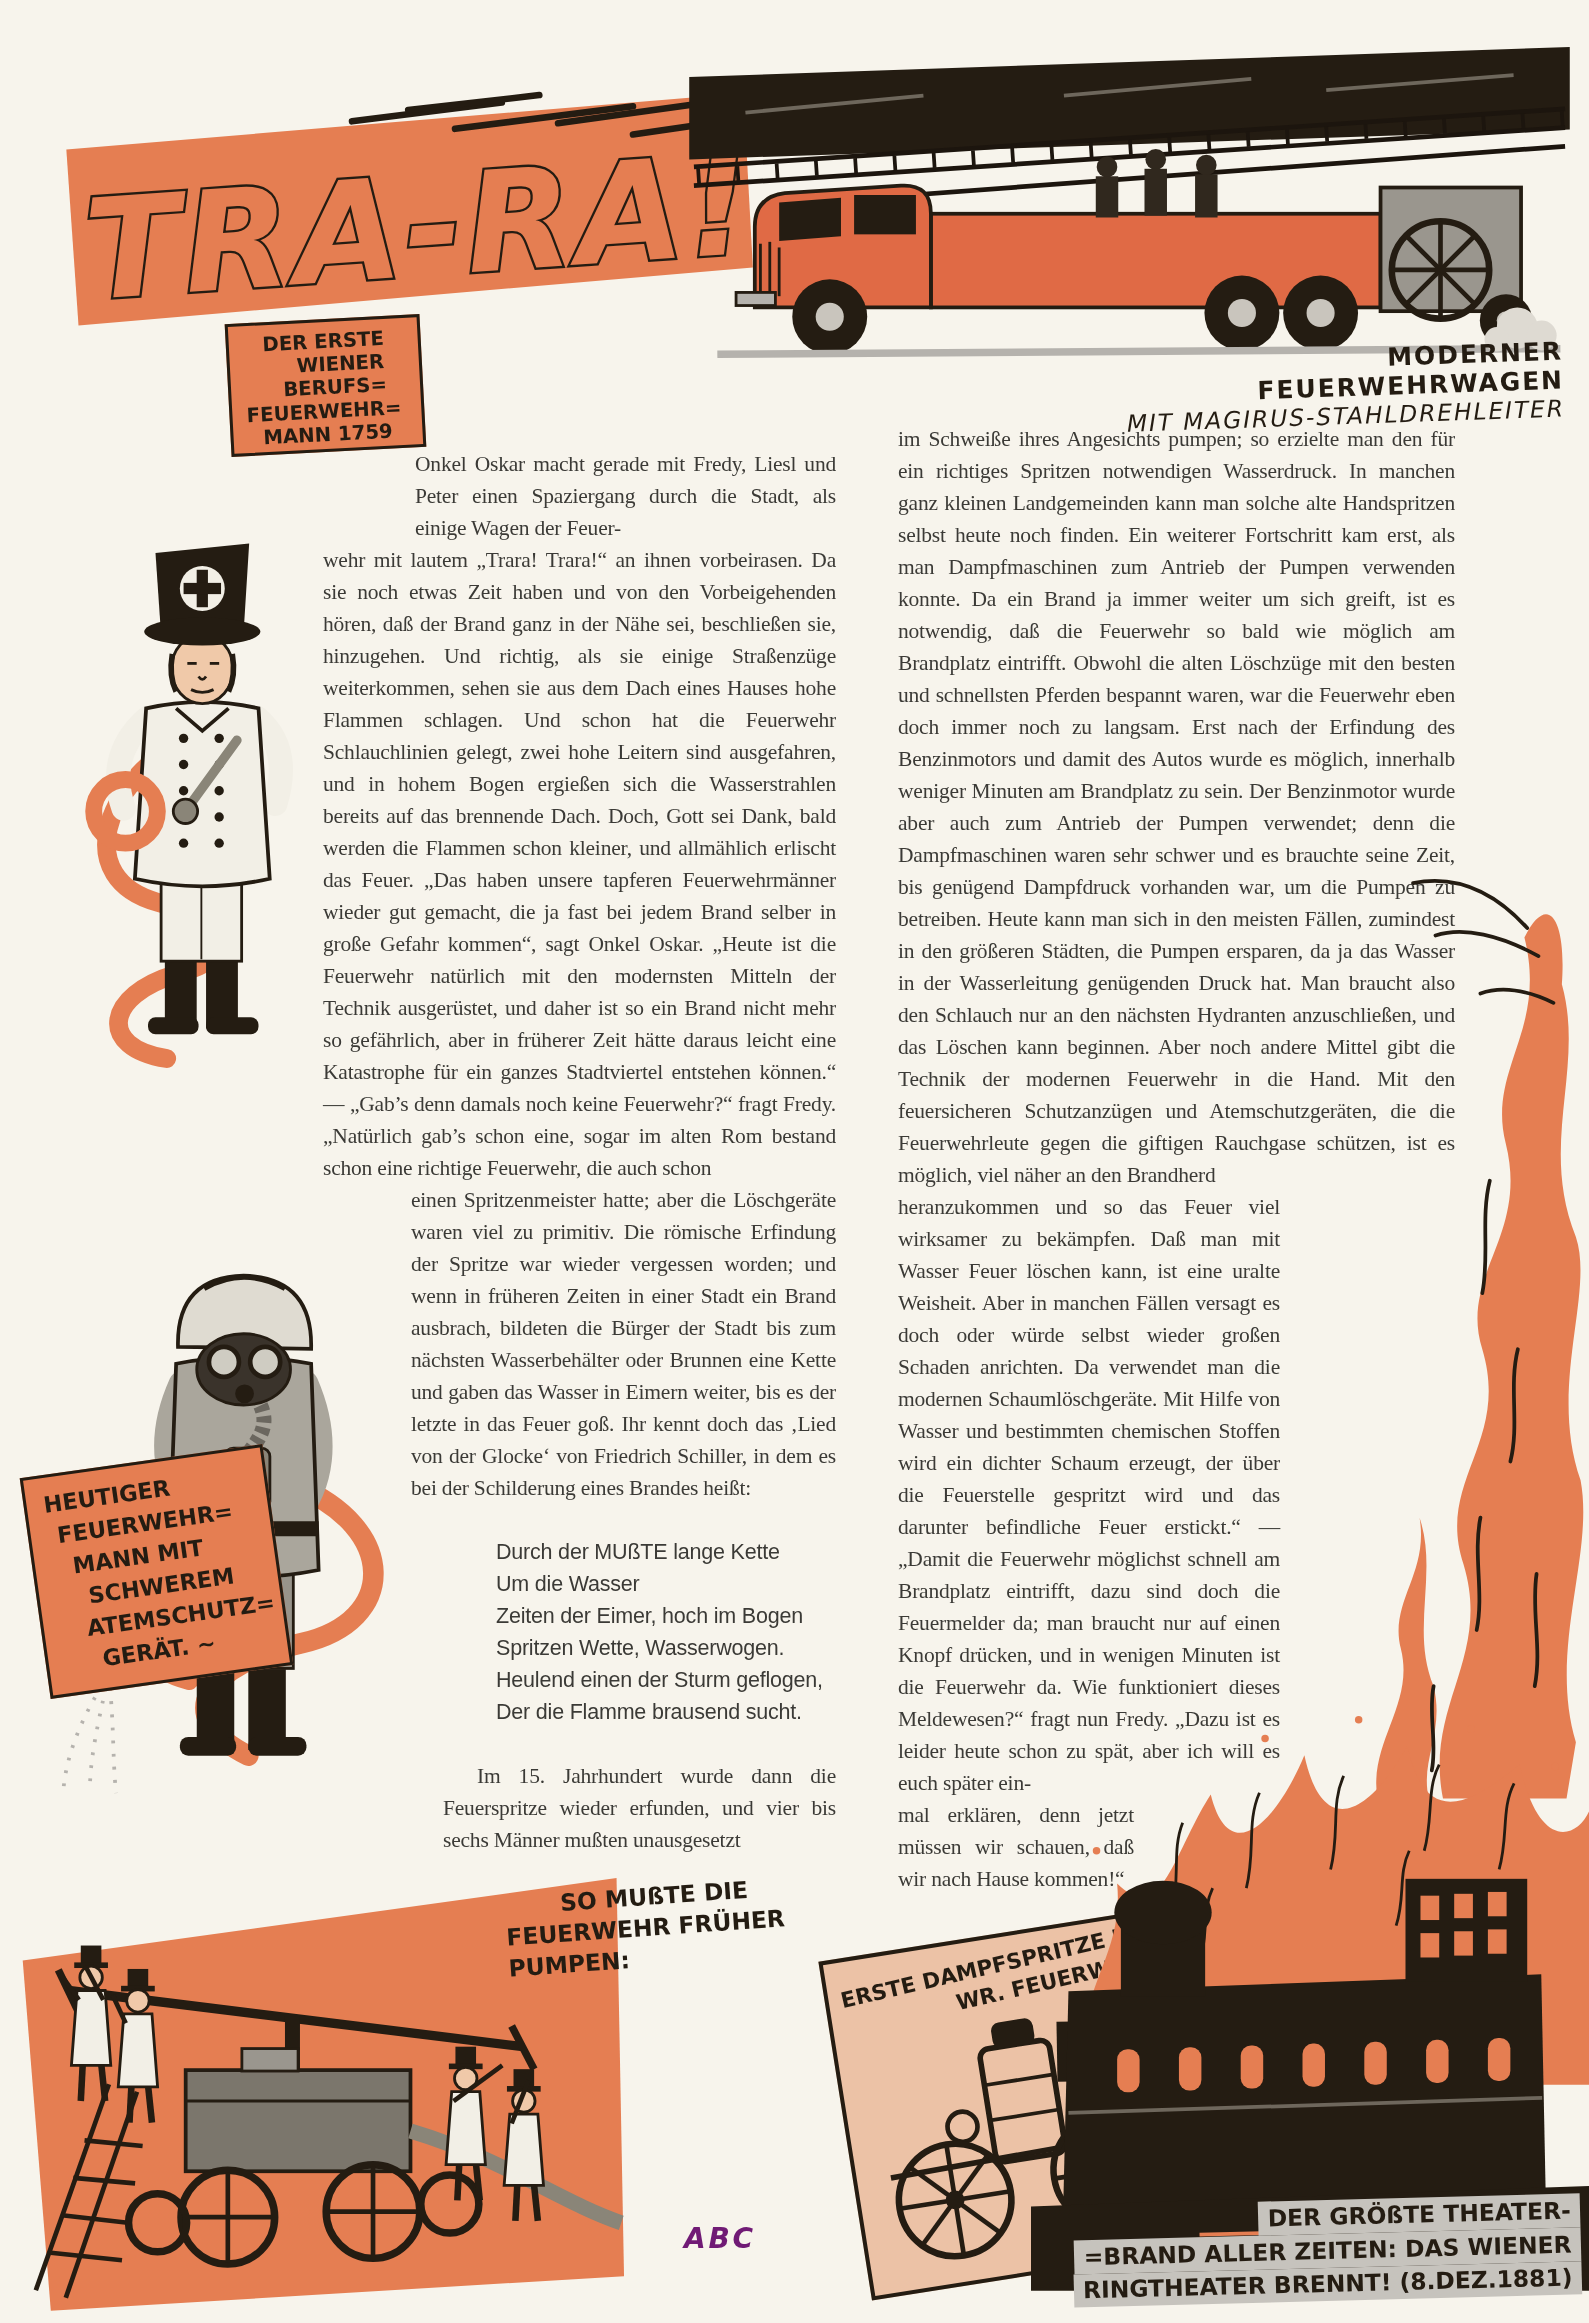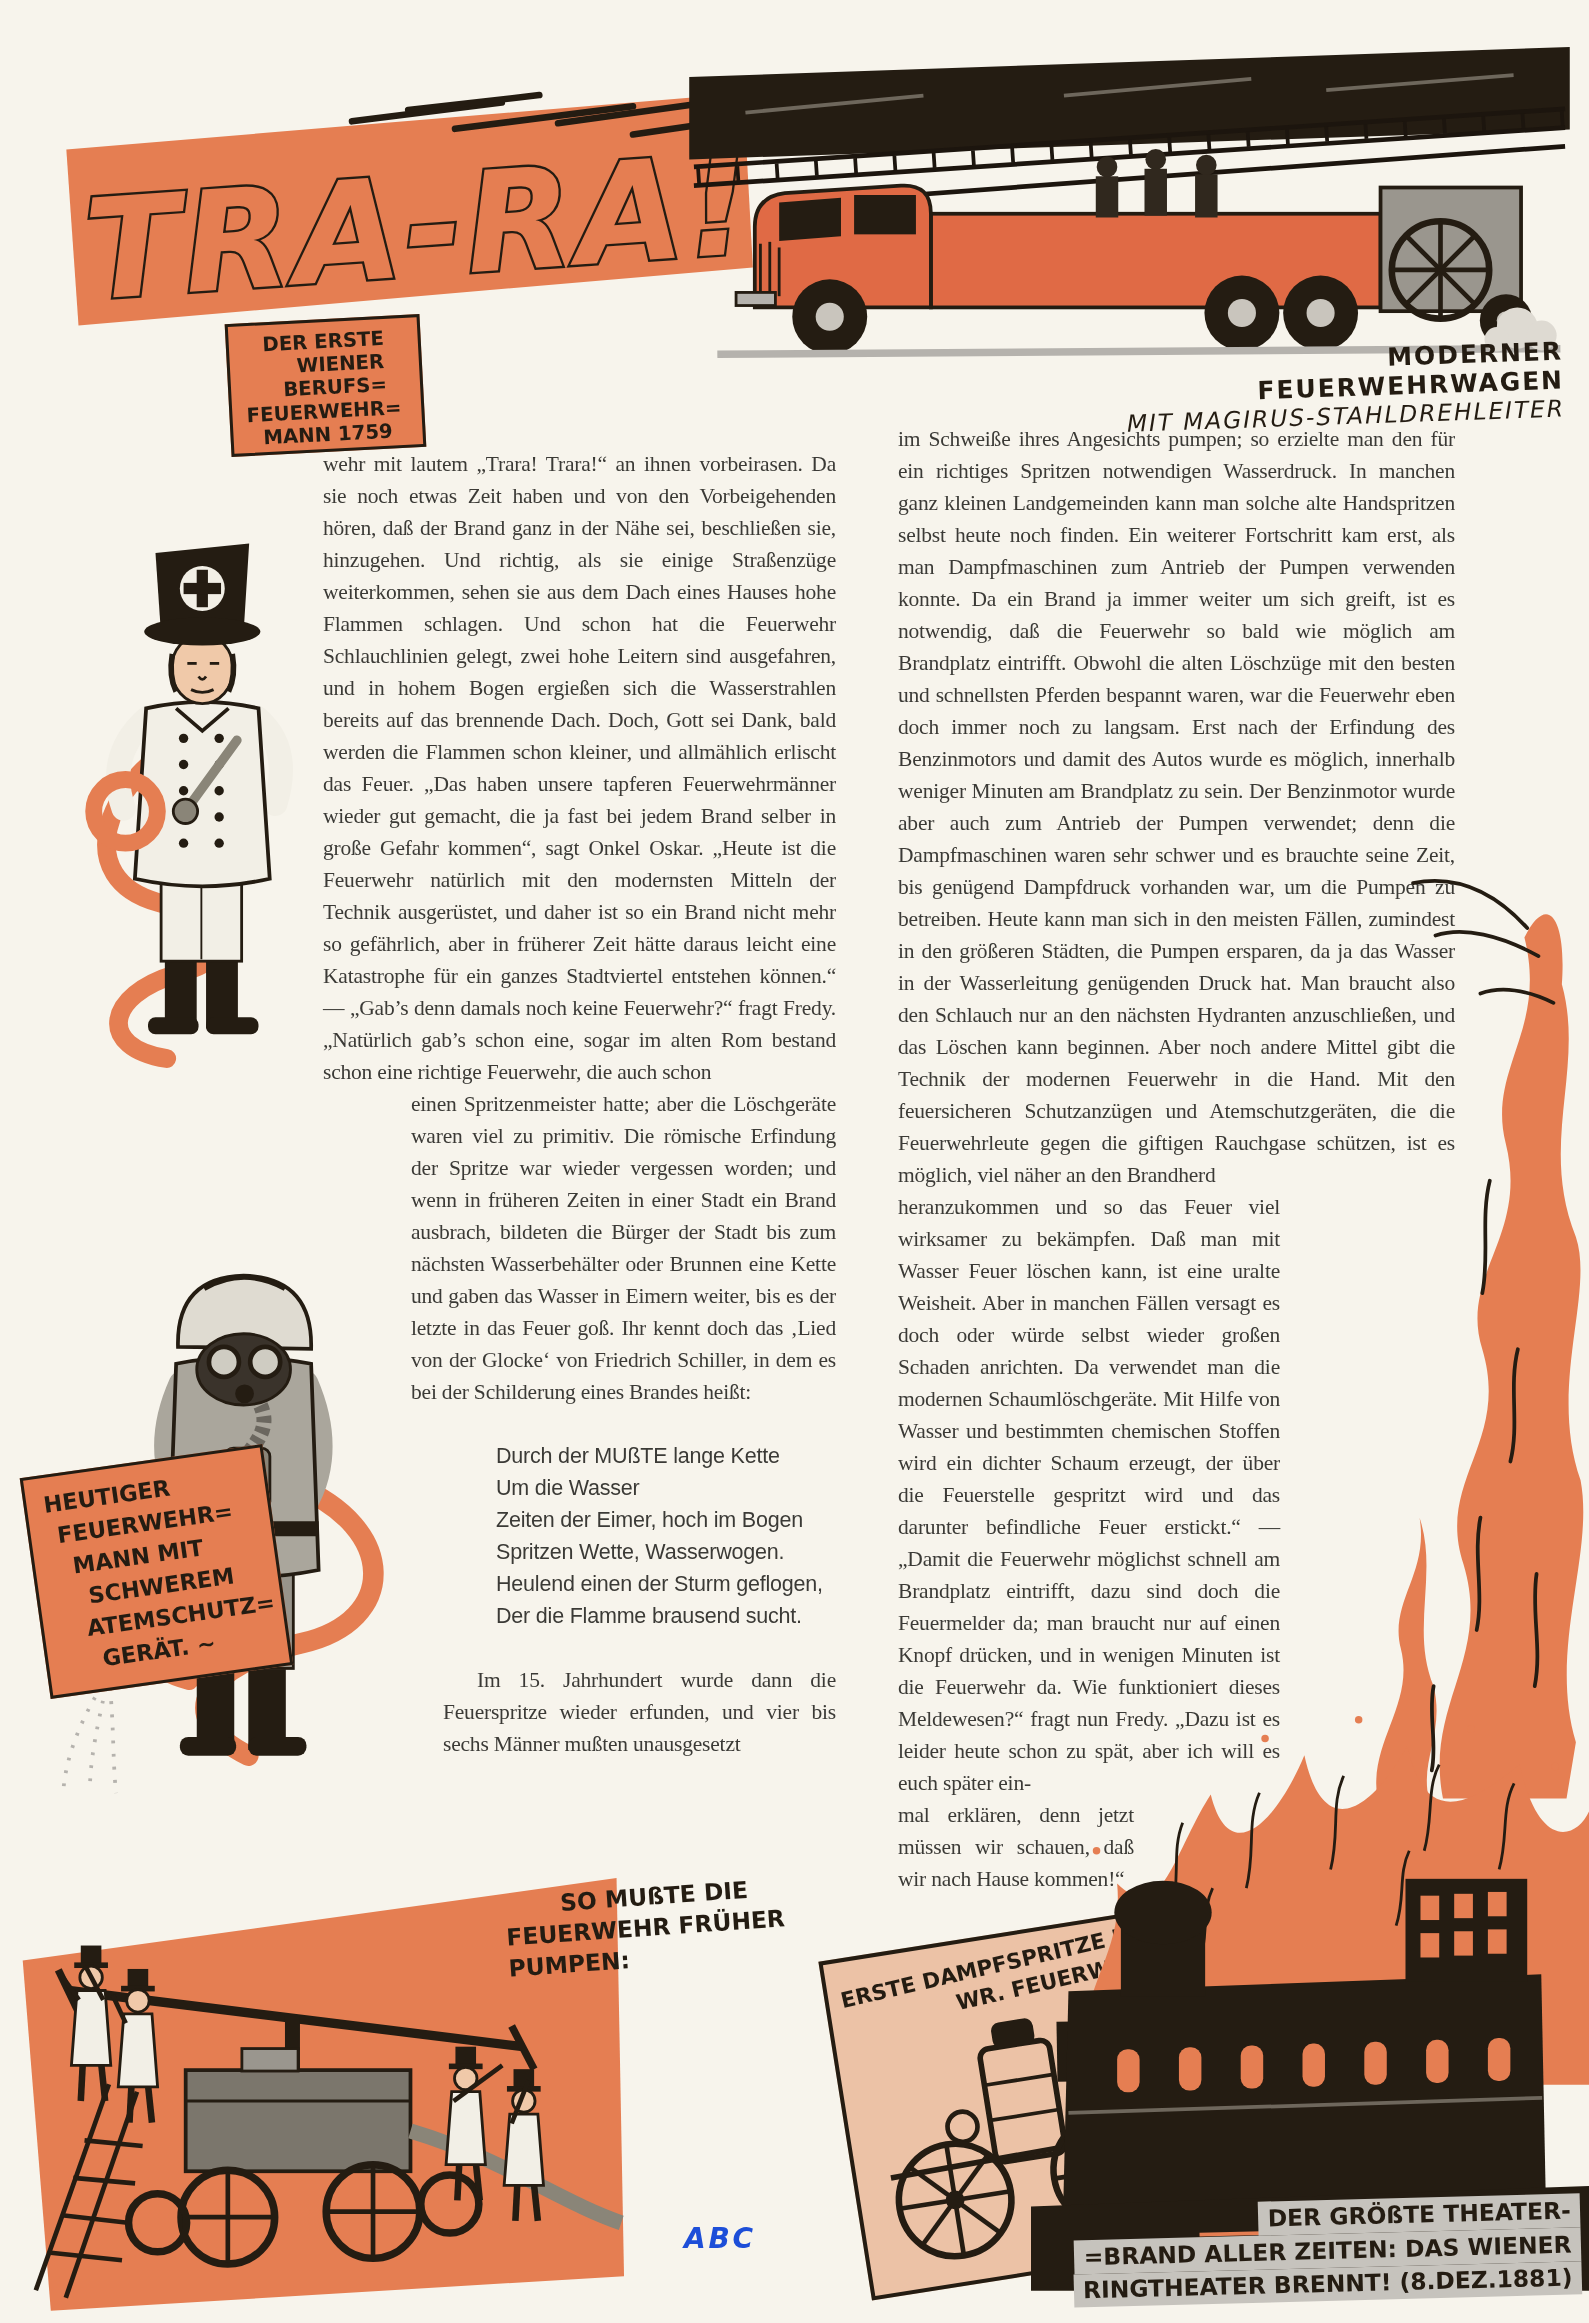--- a/index.html
+++ b/index.html
@@ -35,21 +35,21 @@
   .pump-cap{left:506px;top:1878px;width:394px;transform:rotate(-4deg);font-size:23.4px;line-height:31px;}
   .pump-cap .l1{margin-left:56px;}
   .steam-panel{left:843px;top:1932px;width:354px;height:343px;background:#ecc2a6;
                border:4.7px solid #241c12;transform:rotate(-9deg);box-sizing:border-box;}
   .steam-cap{font-size:21.5px;line-height:28px;transform:rotate(-4deg);margin:13px 0 0 13px;}
   .steam-cap .l2{margin-left:112px;}
   .theater-cap{left:1068px;top:2200px;width:513px;text-align:right;transform:rotate(-1.5deg);
                font-size:23.4px;line-height:32px;}
   .theater-cap div{width:fit-content;margin-left:auto;background:#c6c3bd;padding:0.9px 9.4px;}
   .abc{left:684px;top:2222px;font-size:28px;font-style:italic;letter-spacing:2.8px;
-       font-family:"DejaVu Sans",sans-serif;font-weight:bold;color:#1d4ed8;}
+       font-family:"DejaVu Sans",sans-serif;font-weight:bold;color:#701a75;}
   svg{display:block;}
 </style>
 </head>
 <body>
 
 <div class="page">
 
   <div class="abs" style="left:52px;top:82px;width:703px;height:251px;">
     <svg viewBox="0 0 750 268" width="703" height="251">
       <polygon points="15,72 738,12 748,198 28,260" fill="#e57e52"></polygon>
@@ -243,20 +243,21 @@
         <path d="M300,340 C290,380 300,420 292,460"></path>
         <path d="M330,520 C320,560 332,600 322,640"></path>
         <path d="M290,700 C282,740 294,780 286,820"></path>
         <path d="M350,760 C344,800 356,840 348,880"></path>
         <path d="M240,880 C234,910 244,940 238,970"></path>
       </g>
     </svg>
   </div>
 
   <div class="col col1">
+    <div class="jus c1s1">Onkel Oskar macht gerade mit Fredy, Liesl und Peter einen Spaziergang durch die Stadt, als einige Wagen der Feuer-</div>
     <div class="jus">wehr mit lautem „Trara! Trara!“ an ihnen vorbeirasen. Da sie noch etwas Zeit haben und von den Vorbeigehenden hören, daß der Brand ganz in der Nähe sei, beschließen sie, hinzugehen. Und richtig, als sie einige Straßenzüge weiterkommen, sehen sie aus dem Dach eines Hauses hohe Flammen schlagen. Und schon hat die Feuerwehr Schlauchlinien gelegt, zwei hohe Leitern sind ausgefahren, und in hohem Bogen ergießen sich die Wasserstrahlen bereits auf das brennende Dach. Doch, Gott sei Dank, bald werden die Flammen schon kleiner, und allmählich erlischt das Feuer. „Das haben unsere tapferen Feuerwehrmänner wieder gut gemacht, die ja fast bei jedem Brand selber in große Gefahr kommen“, sagt Onkel Oskar. „Heute ist die Feuerwehr natürlich mit den modernsten Mitteln der Technik ausgerüstet, und daher ist so ein Brand nicht mehr so gefährlich, aber in früherer Zeit hätte daraus leicht eine Katastrophe für ein ganzes Stadtviertel entstehen können.“ — „Gab’s denn damals noch keine Feuerwehr?“ fragt Fredy. „Natürlich gab’s schon eine, sogar im alten Rom bestand schon eine richtige Feuerwehr, die auch schon</div>
     <div class="jus c1s3">einen Spritzenmeister hatte; aber die Löschgeräte waren viel zu primitiv. Die römische Erfindung der Spritze war wieder vergessen worden; und wenn in früheren Zeiten in einer Stadt ein Brand ausbrach, bildeten die Bürger der Stadt bis zum nächsten Wasserbehälter oder Brunnen eine Kette und gaben das Wasser in Eimern weiter, bis es der letzte in das Feuer goß. Ihr kennt doch das ‚Lied von der Glocke‘ von Friedrich Schiller, in dem es bei der Schilderung eines Brandes heißt:</div>
     <div class="poem">
       <div>Durch der MUßTE lange Kette</div>
       <div>Um die Wasser</div>
       <div>Zeiten der Eimer, hoch im Bogen</div>
       <div>Spritzen Wette, Wasserwogen.</div>
       <div>Heulend einen der Sturm geflogen,</div>
       <div>Der die Flamme brausend sucht.</div>
     </div>

